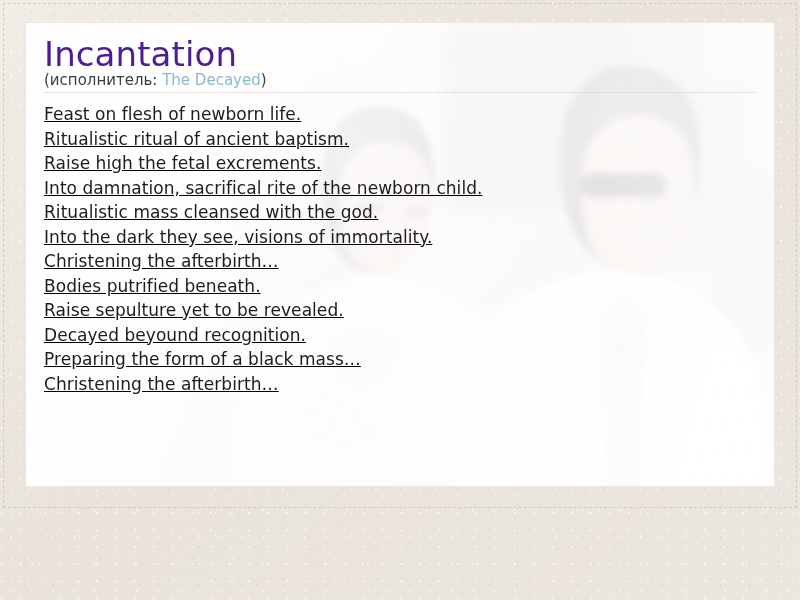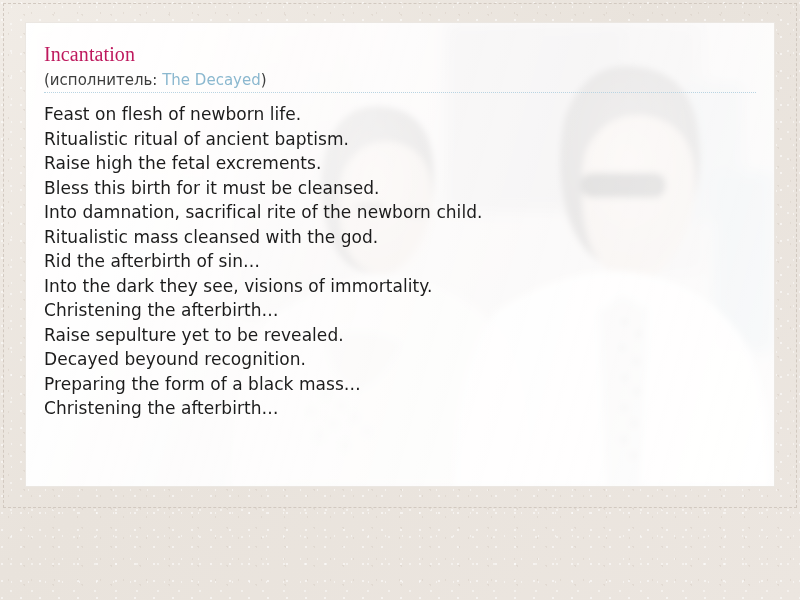--- a/index.html
+++ b/index.html
@@ -76,26 +76,25 @@
   }
 
   #card-inner {
     position: relative;
     z-index: 3;
     padding: 16px 18px 0 18px;
   }
 
   
   #song-title {
-    font-size: 20px;
+    font-size: 34px;
     line-height: 30px;
     font-weight: 400;
-    color: #be185d;
+    color: #4c1d95;
     letter-spacing: 0.1px;
-    font-family: Liberation Serif, serif;
   }
 
   #artist-line {
     margin-top: 1px;
     font-size: 15px;
     line-height: 20px;
     color: #3d3d3d;
     white-space: nowrap;
   }
   #artist-link {
@@ -106,20 +105,21 @@
   #header-rule {
     margin-top: 2px;
     height: 0;
     border-bottom: 1px dotted #b9d4e2;
   }
 
   
   #lyrics {
     margin-top: 9px;
     list-style: none;
+    text-decoration: underline;
   }
   .lyric-line {
     font-size: 17px;
     line-height: 24.5px;
     color: #1c1c1c;
     white-space: nowrap;
     letter-spacing: 0.05px;
   }
 </style>
 </head>
@@ -221,26 +221,25 @@
     <div id="song-title">Incantation</div>
 
     <div id="artist-line"><span>(исполнитель: </span><a id="artist-link" href="#">The Decayed</a><span>)</span></div>
 
     <div id="header-rule"></div>
 
     <div id="lyrics">
       <div class="lyric-line">Feast on flesh of newborn life.</div>
       <div class="lyric-line">Ritualistic ritual of ancient baptism.</div>
       <div class="lyric-line">Raise high the fetal excrements.</div>
-      <div class="lyric-line">Bless this birth for it must be cleansed.</div>
       <div class="lyric-line">Into damnation, sacrifical rite of the newborn child.</div>
       <div class="lyric-line">Ritualistic mass cleansed with the god.</div>
-      <div class="lyric-line">Rid the afterbirth of sin…</div>
       <div class="lyric-line">Into the dark they see, visions of immortality.</div>
       <div class="lyric-line">Christening the afterbirth…</div>
+      <div class="lyric-line">Bodies putrified beneath.</div>
       <div class="lyric-line">Raise sepulture yet to be revealed.</div>
       <div class="lyric-line">Decayed beyound recognition.</div>
       <div class="lyric-line">Preparing the form of a black mass…</div>
       <div class="lyric-line">Christening the afterbirth…</div>
     </div>
 
   </div>
 </div>
 
 </body></html>

